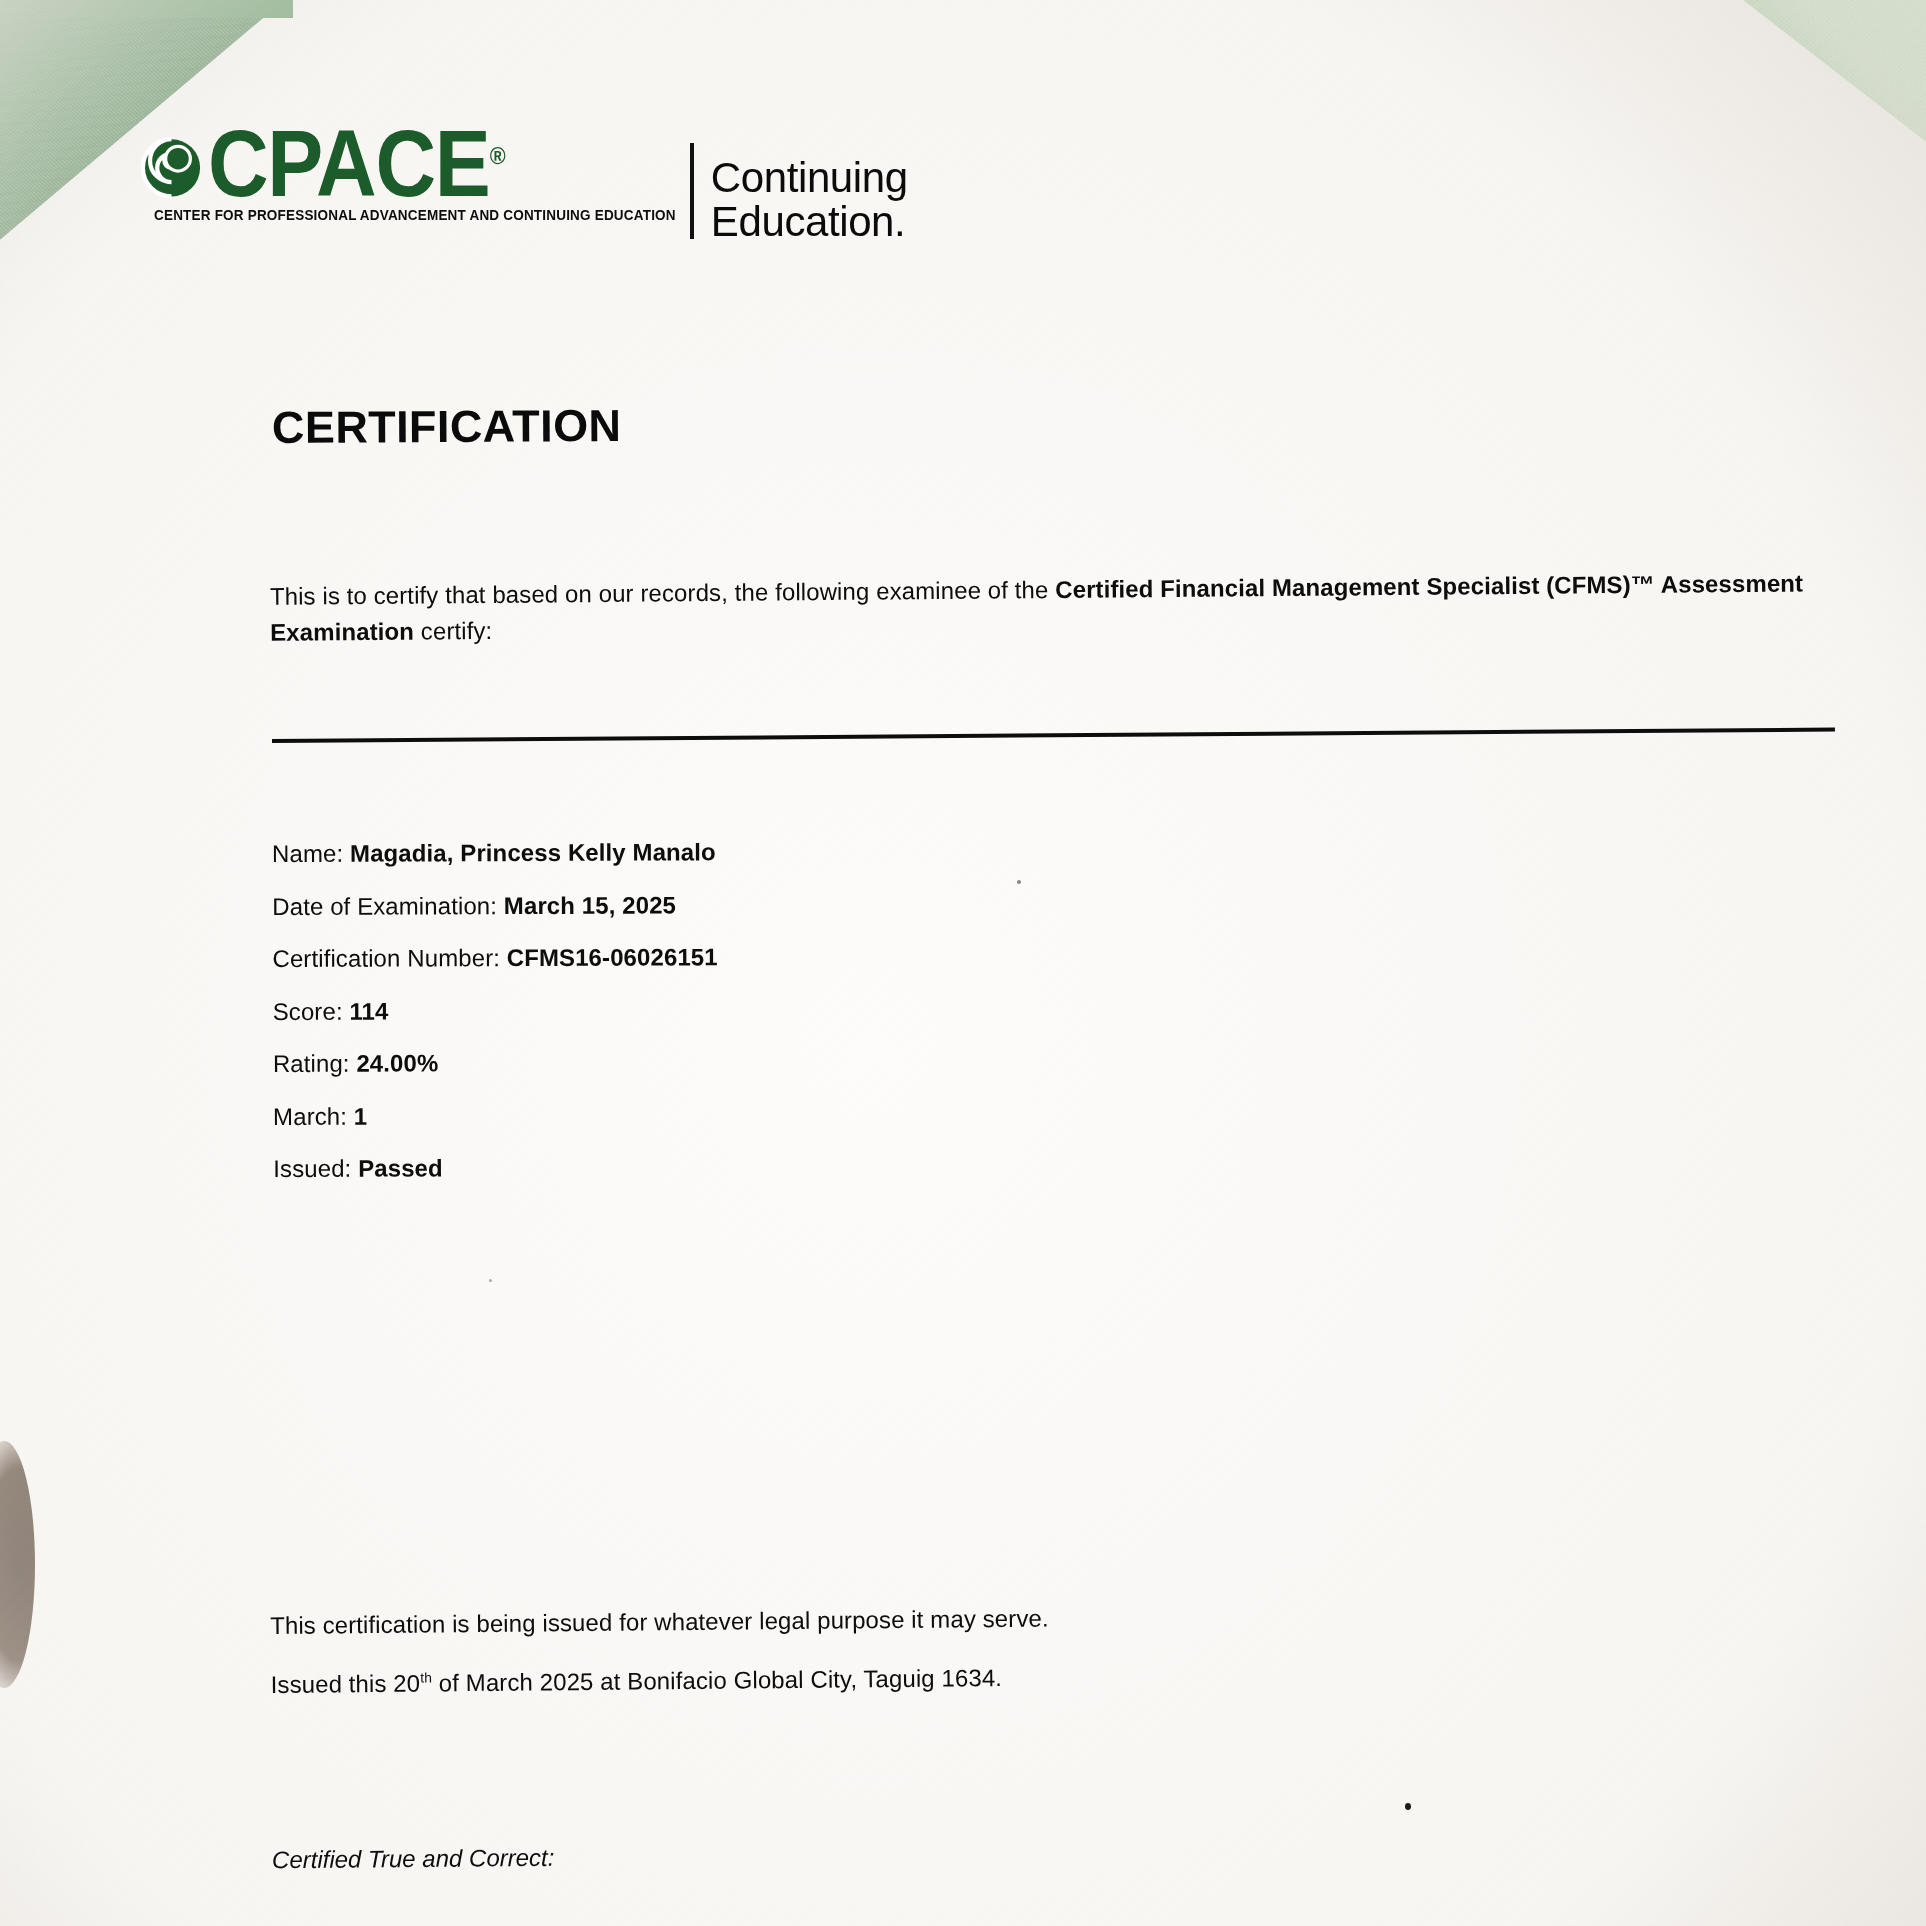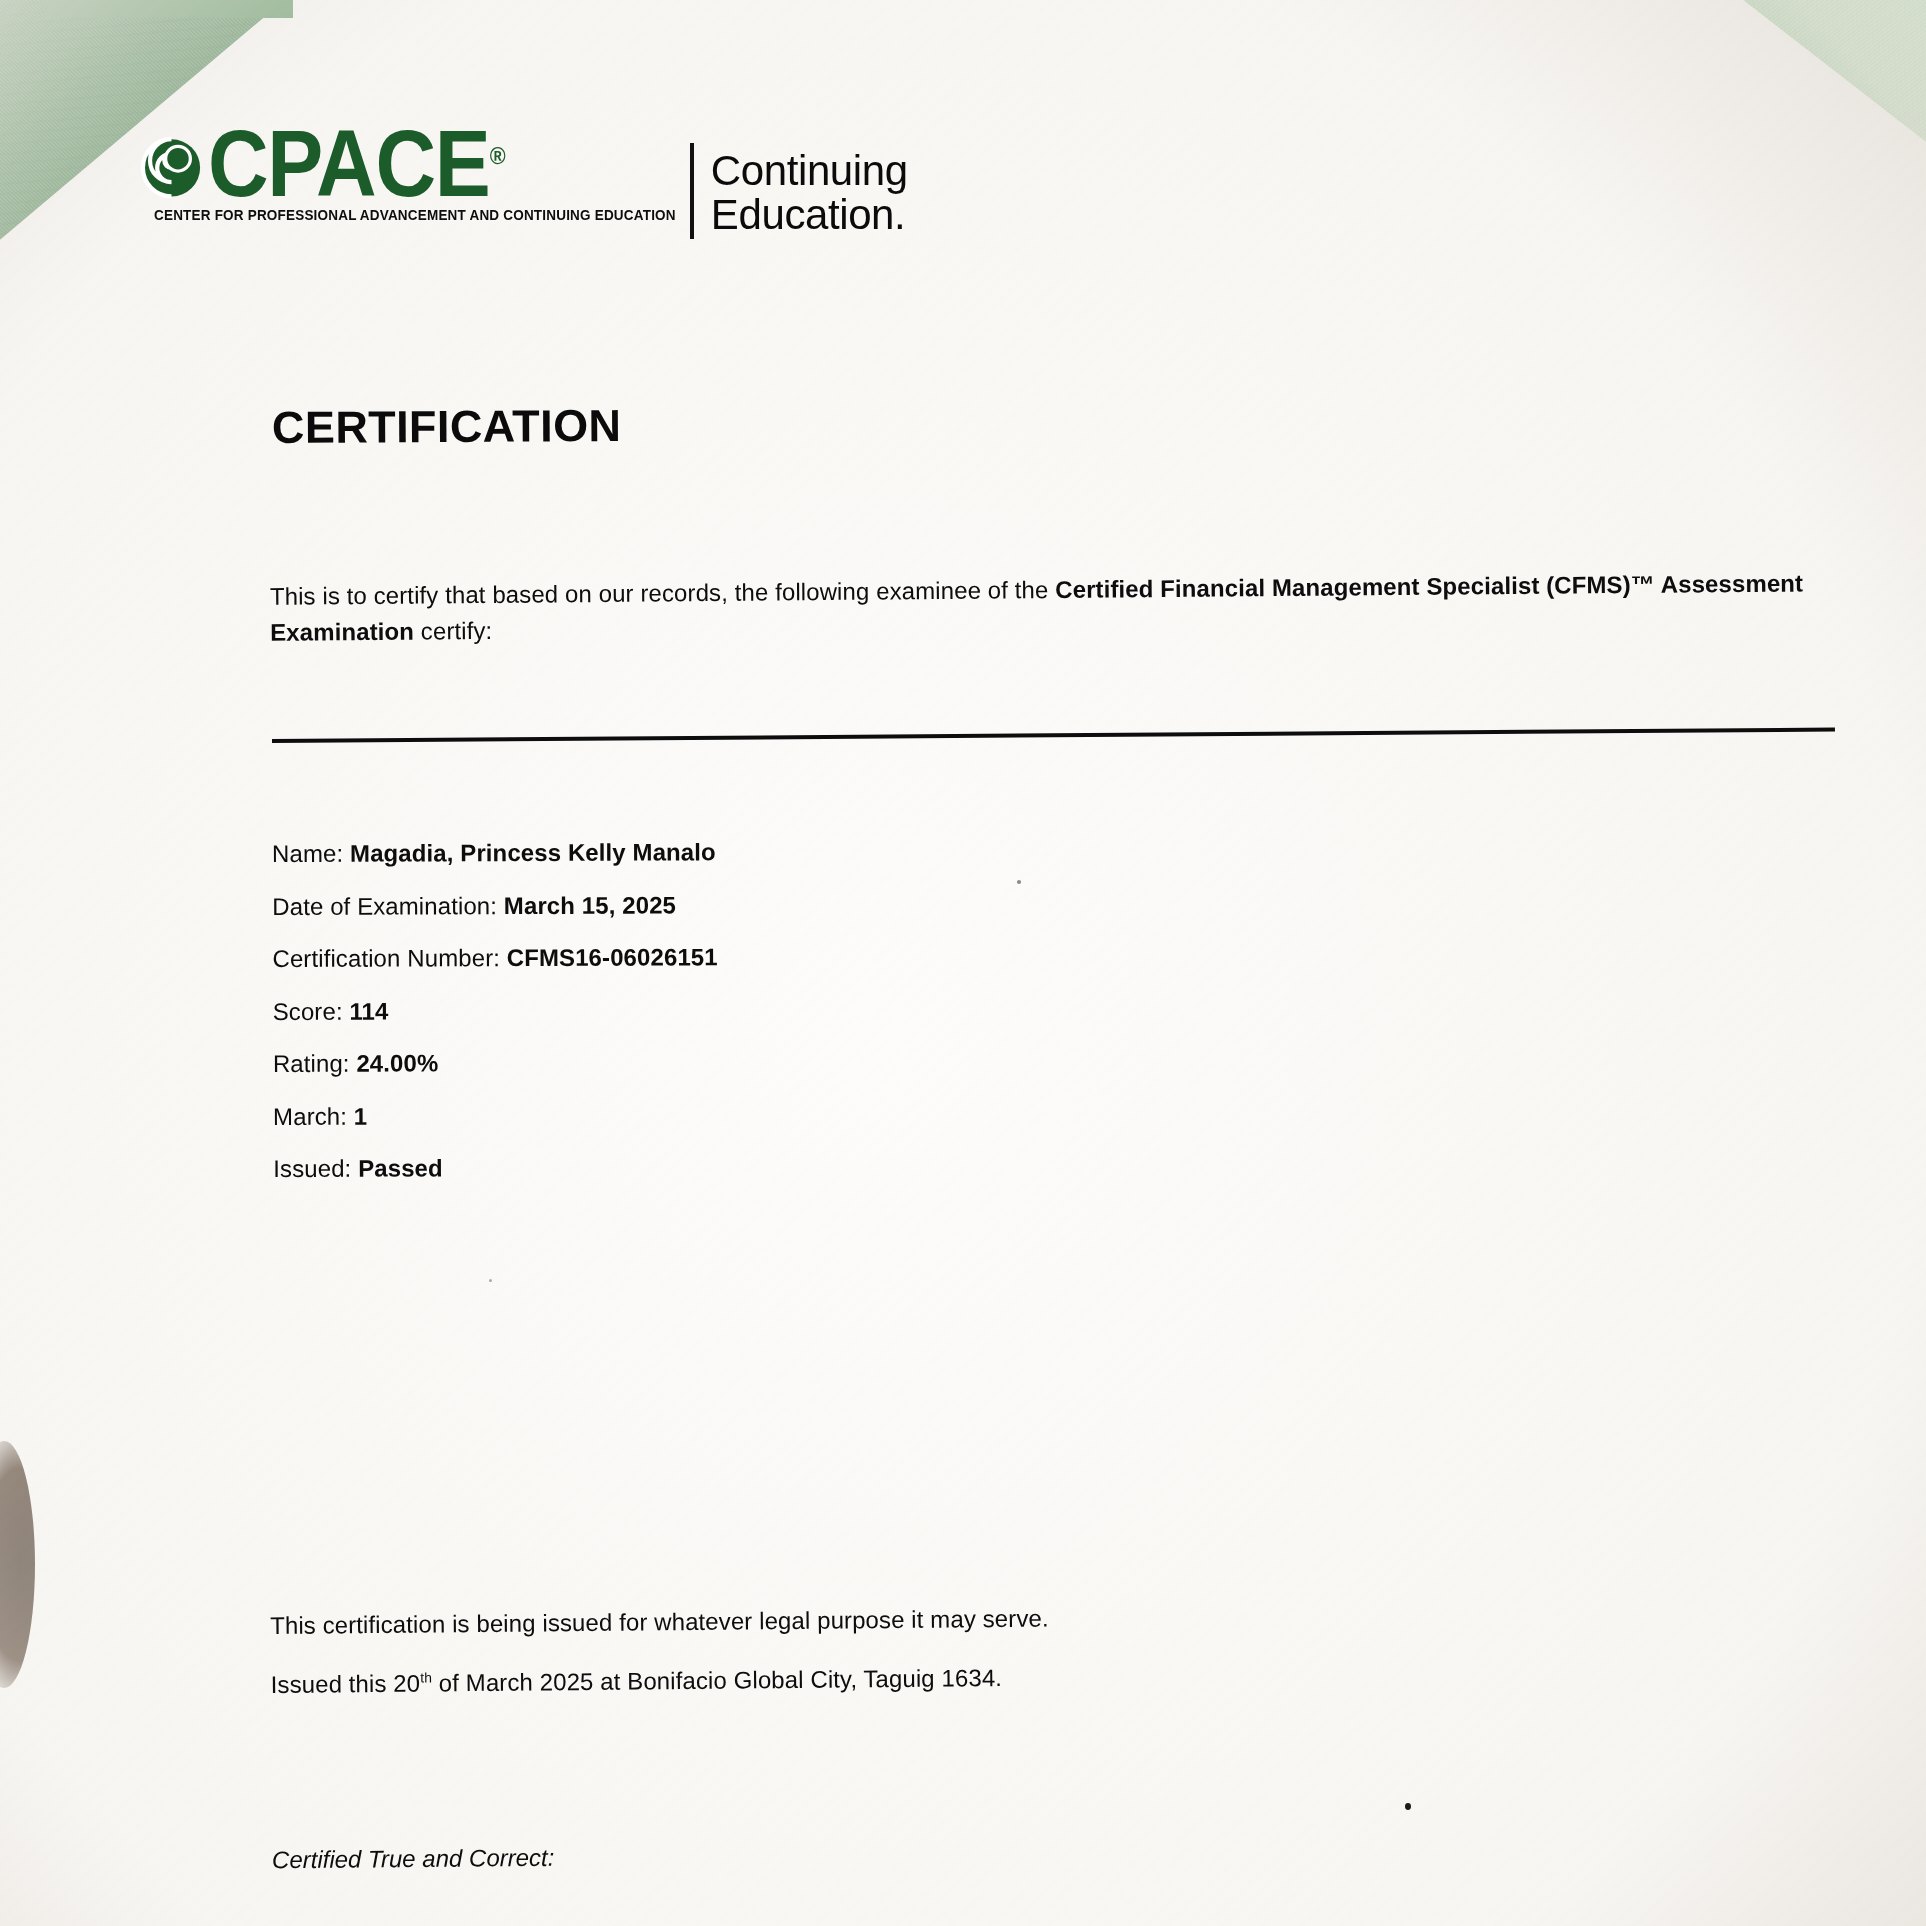--- a/index.html
+++ b/index.html
@@ -129,21 +129,21 @@
     background: #111;
     margin: 8.5px 17px 0 14.6px;
     flex: none;
   }
   .logo-tag-ce {
     font-size: 42px;
     line-height: 1.04;
     font-weight: 400;
     letter-spacing: -0.4px;
     color: #0b0b0b;
-    margin-top: 15px;
+    margin-top: 22px;
     white-space: pre-line;
     font-family: "Liberation Sans", sans-serif;
   }
 
   
   .title {
     position: absolute;
     left: 272px;
     top: 401px;
     font-size: 45px;

